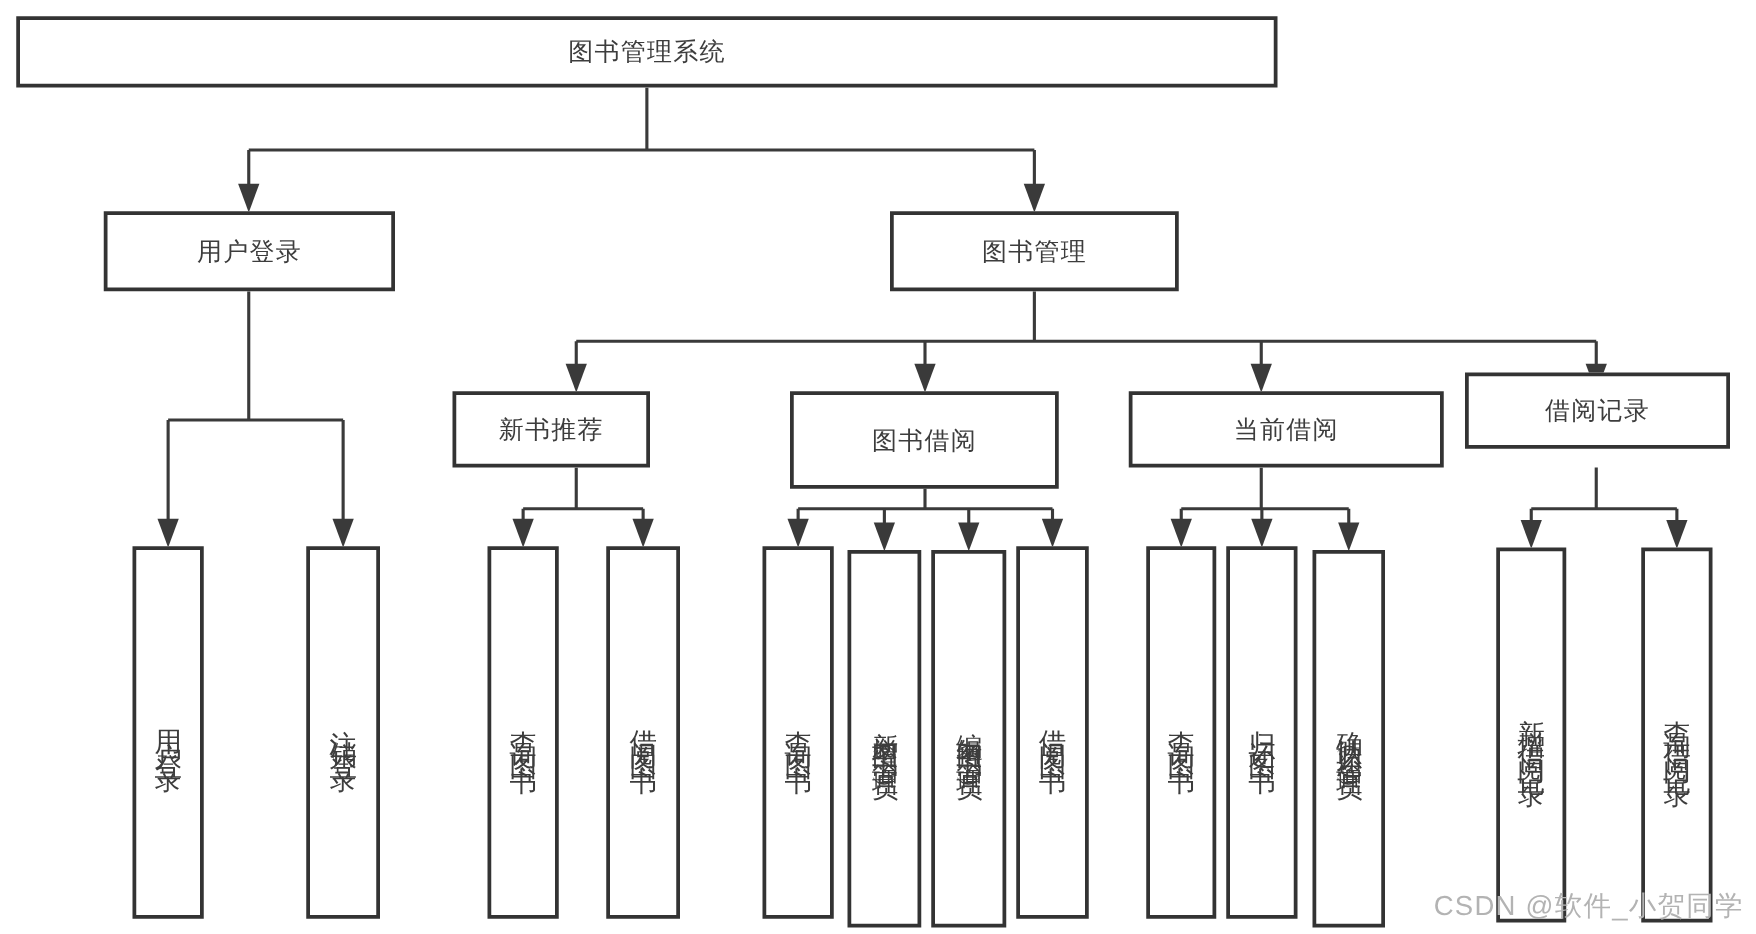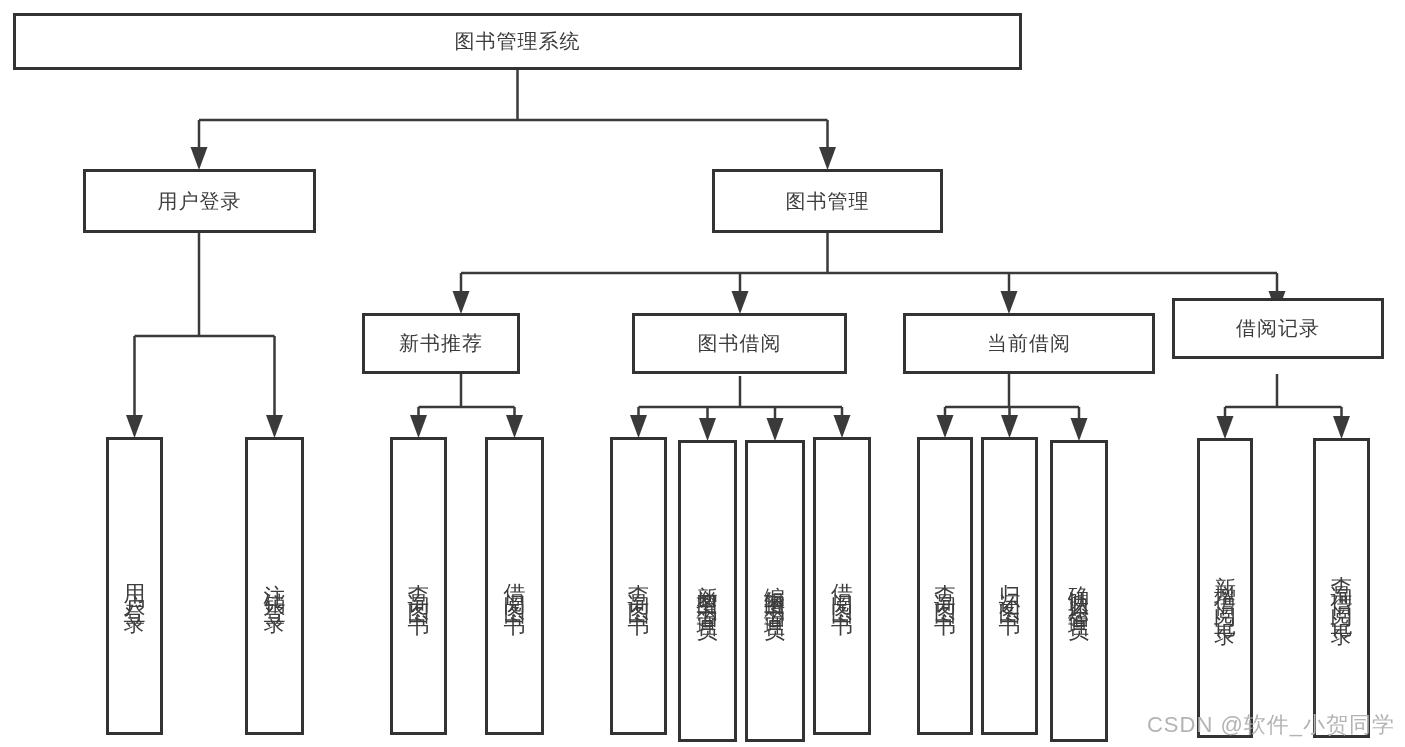--- a/index.html
+++ b/index.html
@@ -100,21 +100,21 @@
       </div>
       <div class="node h" style="left: 362px; top: 313px; width: 158px; height: 61px;">
         <span class="lbl">新书推荐</span>
       </div>
       <div class="node v" style="left: 390px; top: 437px; width: 57px; height: 298px;">
         <span class="lbl">查询图书</span>
       </div>
       <div class="node v" style="left: 485px; top: 437px; width: 59px; height: 298px;">
         <span class="lbl">借阅图书</span>
       </div>
-      <div class="node h" style="left: 632px; top: 313px; width: 215px; height: 61px;">
+      <div class="node h" style="left: 632px; top: 313px; width: 215px; height: 78px;">
         <span class="lbl">图书借阅</span>
       </div>
       <div class="node v" style="left: 610px; top: 437px; width: 57px; height: 298px;">
         <span class="lbl">查询图书</span>
       </div>
       <div class="node v tight" style="left: 678px; top: 440px; width: 59px; height: 302px;">
         <span class="lbl">新增图书（管理员）</span>
       </div>
       <div class="node v tight" style="left: 745px; top: 440px; width: 60px; height: 302px;">
         <span class="lbl">编辑图书（管理员）</span>

